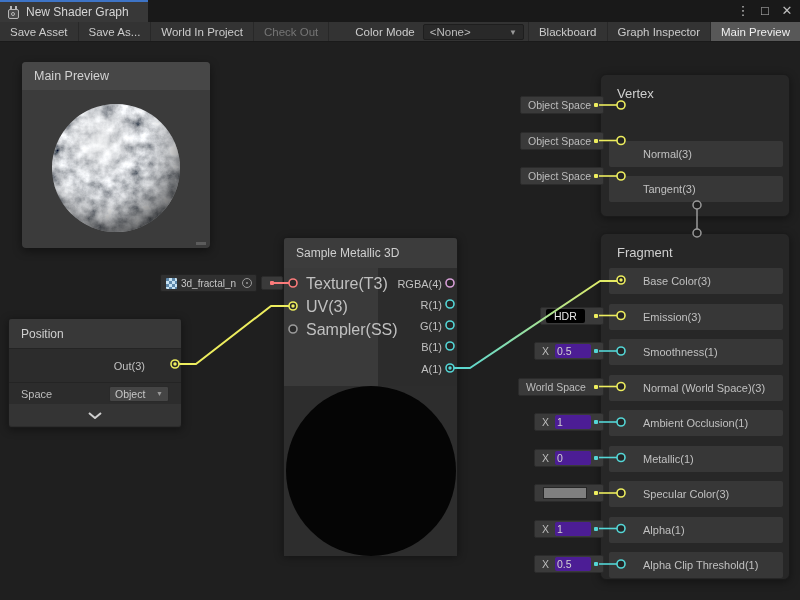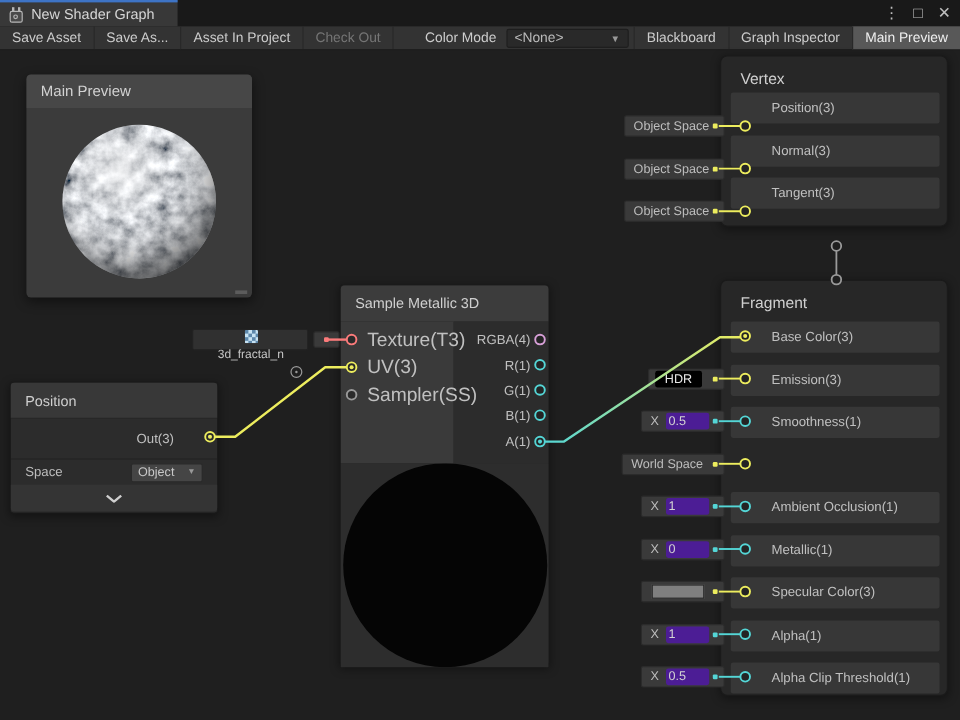--- a/index.html
+++ b/index.html
@@ -83,21 +83,21 @@
            display:flex; align-items:center; font-size:10.5px; color:#BDBDBD; z-index:2; padding:0 0 0 7px; }
   .badge .dot { width:4px; height:4px; border-radius:1px; margin-left:auto; margin-right:5px; flex:0 0 auto; }
   .dot-yellow { background:#EDED5E; } .dot-teal { background:#54D6D6; }
   .badge .xfield { background:#4c1d95; border-radius:2px; height:14px; min-width:36px; margin-left:6px;
                    display:flex; align-items:center; padding:0 2px; color:#D2D2D2; }
   .badge .hdr-chip { background:#000; border-radius:2px; height:14px; display:flex; align-items:center;
                      padding:0 8px; color:#E8E8E8; margin-left:2px;}
   .badge .swatch { width:44px; height:12px; background:#7F7F7F; border:1px solid #262626; margin-left:4px; }
   .tex-badge { position:absolute; left:160px; top:232px; width:97px; height:18px; background:#303030;
                border:1px solid #222; border-radius:2px; display:flex; align-items:center; gap:4px;
-               padding:0 4px 0 5px; font-size:10px; color:#C6C6C6; z-index:2; white-space:nowrap;flex-direction:column; }
+               padding:0 4px 0 5px; font-size:10px; color:#C6C6C6; z-index:2; white-space:nowrap; }
   .checker { width:11px; height:11px; flex:0 0 auto; border-radius:1px;
              background-image:conic-gradient(#C7E2F2 90deg,#5E88AB 90deg 180deg,#C7E2F2 180deg 270deg,#5E88AB 270deg);
              background-size:6px 6px; }
   .obj-pick { width:10px; height:10px; border:1px solid #9A9A9A; border-radius:50%; position:relative; flex:0 0 auto; margin-left:auto;}
   .obj-pick::after { content:""; position:absolute; left:3px; top:3px; width:2px; height:2px; background:#9A9A9A; border-radius:50%; }
   .tex-mini { position:absolute; left:261px; top:234px; width:22px; height:14px; background:#3A3A3A;
               border:1px solid #2B2B2B; border-radius:2px; display:flex; align-items:center; justify-content:center; z-index:2; }
   .tex-mini .dot { width:4px; height:4px; border-radius:1px; background:#FB7B7B; }
 
   
@@ -121,21 +121,21 @@
     <div class="win-icons">
       <span>⋮</span>
       <span>□</span>
       <span>✕</span>
     </div>
   </div>
 
   <div class="toolbar">
     <div class="tbtn">Save Asset</div>
     <div class="tbtn">Save As...</div>
-    <div class="tbtn">Asset In Project</div>
+    <div class="tbtn">World In Project</div>
     <div class="tbtn disabled">Check Out</div>
     <div class="tlabel">Color Mode</div>
     <div class="tdrop">
       <span>&lt;None&gt;</span>
       <span class="arrow">▼</span>
     </div>
     <div class="t-right">
       <div class="tbtn">Blackboard</div>
       <div class="tbtn">Graph Inspector</div>
       <div class="tbtn active">Main Preview</div>
@@ -210,43 +210,43 @@
 
     <div class="tex-badge">
       <span class="checker"></span>
       <span>3d_fractal_n</span>
       <span class="obj-pick"></span>
     </div>
     <div class="tex-mini">
         <span class="dot"></span>
       </div>
 
-    <div class="node" style="left:600px; top:4px; width:190px; height:143px;">
+    <div class="node" style="left:600px; top:32px; width:190px; height:143px;">
       <div class="node-title">Vertex</div>
-      <div class="slot-row" style="top:30px">
-          <span class="slot-label">Position(3)</span>
-        </div>
       <div class="slot-row" style="top:65.5px">
           <span class="slot-label">Normal(3)</span>
         </div>
       <div class="slot-row" style="top:101px">
           <span class="slot-label">Tangent(3)</span>
         </div>
     </div>
 
     <div class="node" style="left:600px; top:191px; width:190px; height:347px;">
       <div class="node-title">Fragment</div>
       <div class="slot-row" style="top:34px">
           <span class="slot-label">Base Color(3)</span>
         </div>
       <div class="slot-row" style="top:69.5px">
           <span class="slot-label">Emission(3)</span>
         </div>
       <div class="slot-row" style="top:105px">
           <span class="slot-label">Smoothness(1)</span>
+        </div>
+      <div class="slot-row" style="top:140.5px">
+          <span class="slot-label">Normal (World Space)(3)</span>
         </div>
       <div class="slot-row" style="top:176px">
           <span class="slot-label">Ambient Occlusion(1)</span>
         </div>
       <div class="slot-row" style="top:211.5px">
           <span class="slot-label">Metallic(1)</span>
         </div>
       <div class="slot-row" style="top:247px">
           <span class="slot-label">Specular Color(3)</span>
         </div>

